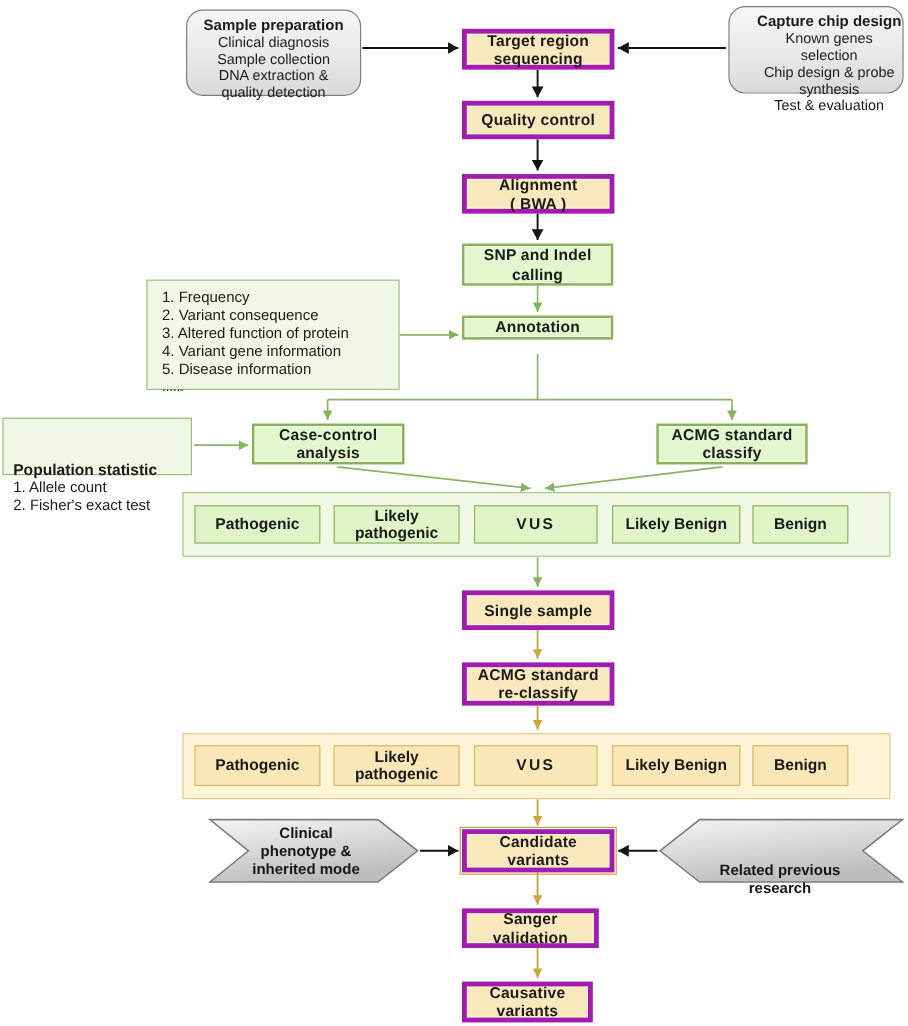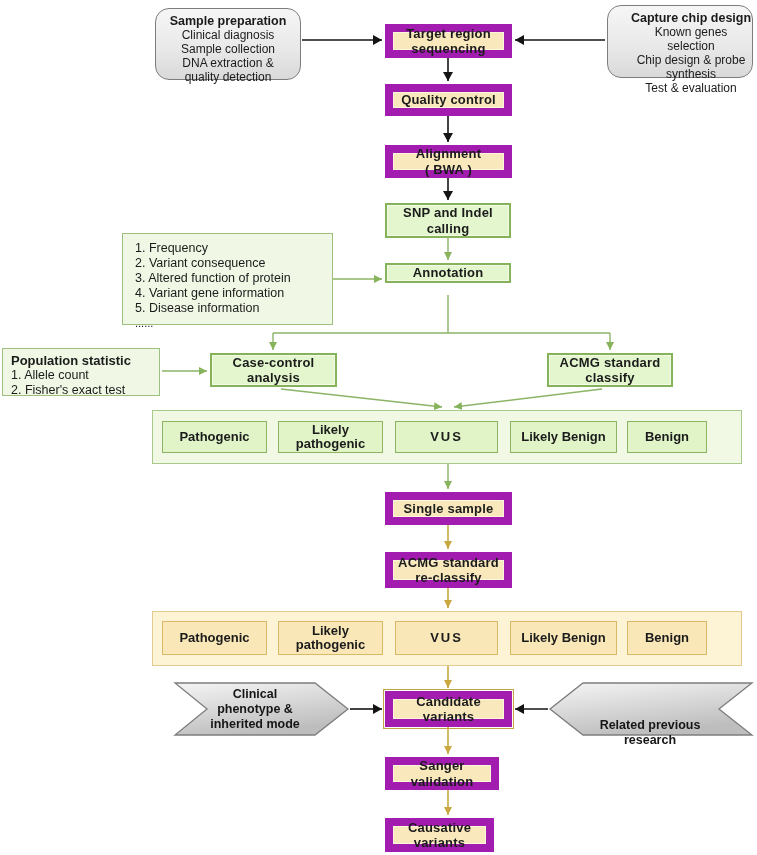--- a/index.html
+++ b/index.html
@@ -6,21 +6,21 @@
   .canvas{
     position:relative;width:757px;height:855px;background:#ffffff;
     font-family:"Liberation Sans",sans-serif;color:#1b1b1b;overflow:hidden;
   }
   svg.layer{position:absolute;left:0;top:0;width:757px;height:855px;}
   .node{
     position:absolute;box-sizing:border-box;display:flex;align-items:center;justify-content:center;
     text-align:center;font-weight:bold;font-size:13px;line-height:1.18;white-space:pre-line;
     color:#1b1b1b;letter-spacing:.2px;
   }
-  .yellow{background:#f9e8bc;border:8px solid #a21caf;box-shadow:inset 0 0 0 1px #fdf4dc;}
+  .yellow{background:#f9e8bc;border:4px solid #a21caf;box-shadow:inset 0 0 0 1px #fdf4dc;}
   .green{background:#e3f6cd;border:2px solid #86b35a;box-shadow:inset 0 0 0 1px #f3fbe8;}
   .panel{position:absolute;box-sizing:border-box;}
   .panel.greenrow{background:#f1f9e4;border:1px solid #a9c98c;}
   .panel.yellowrow{background:#fdf3d5;border:1px solid #e3cb90;}
   .rowbox{
     position:absolute;box-sizing:border-box;display:flex;align-items:center;justify-content:center;
     text-align:center;font-weight:bold;font-size:13px;line-height:1.1;white-space:pre-line;
   }
   .rowbox.g{background:#e0f4c8;border:1px solid #8db463;}
   .rowbox.y{background:#f9e7b8;border:1px solid #d9b968;}
@@ -28,21 +28,21 @@
   .infobox{
     position:absolute;box-sizing:border-box;border:1.5px solid #7d7d7d;border-radius:14px;
     background:linear-gradient(180deg,#f6f6f6 0%,#e9e9e9 55%,#d9d9d9 100%);
     text-align:center;font-size:12px;line-height:14px;padding-top:5px;
   }
   .infobox .ttl{font-weight:bold;font-size:12.5px;}
   .listbox{
     position:absolute;box-sizing:border-box;border:1.3px solid #9cbf7e;background:#f0f8e5;
     font-size:12.5px;line-height:15px;text-align:left;padding:7px 6px 4px 12px;
   }
-  .listbox .ttl{font-weight:bold;font-size:13px;}
+  .listbox .ttl{font-weight:bold;font-size:13px;margin-top:31px;}
   .bannertext{
     position:absolute;display:flex;align-items:center;justify-content:center;text-align:center;
     font-weight:bold;font-size:12.5px;line-height:1.2;white-space:pre-line;color:#161616;
   }
 </style>
 </head>
 <body>
 
 <div class="canvas">
 

